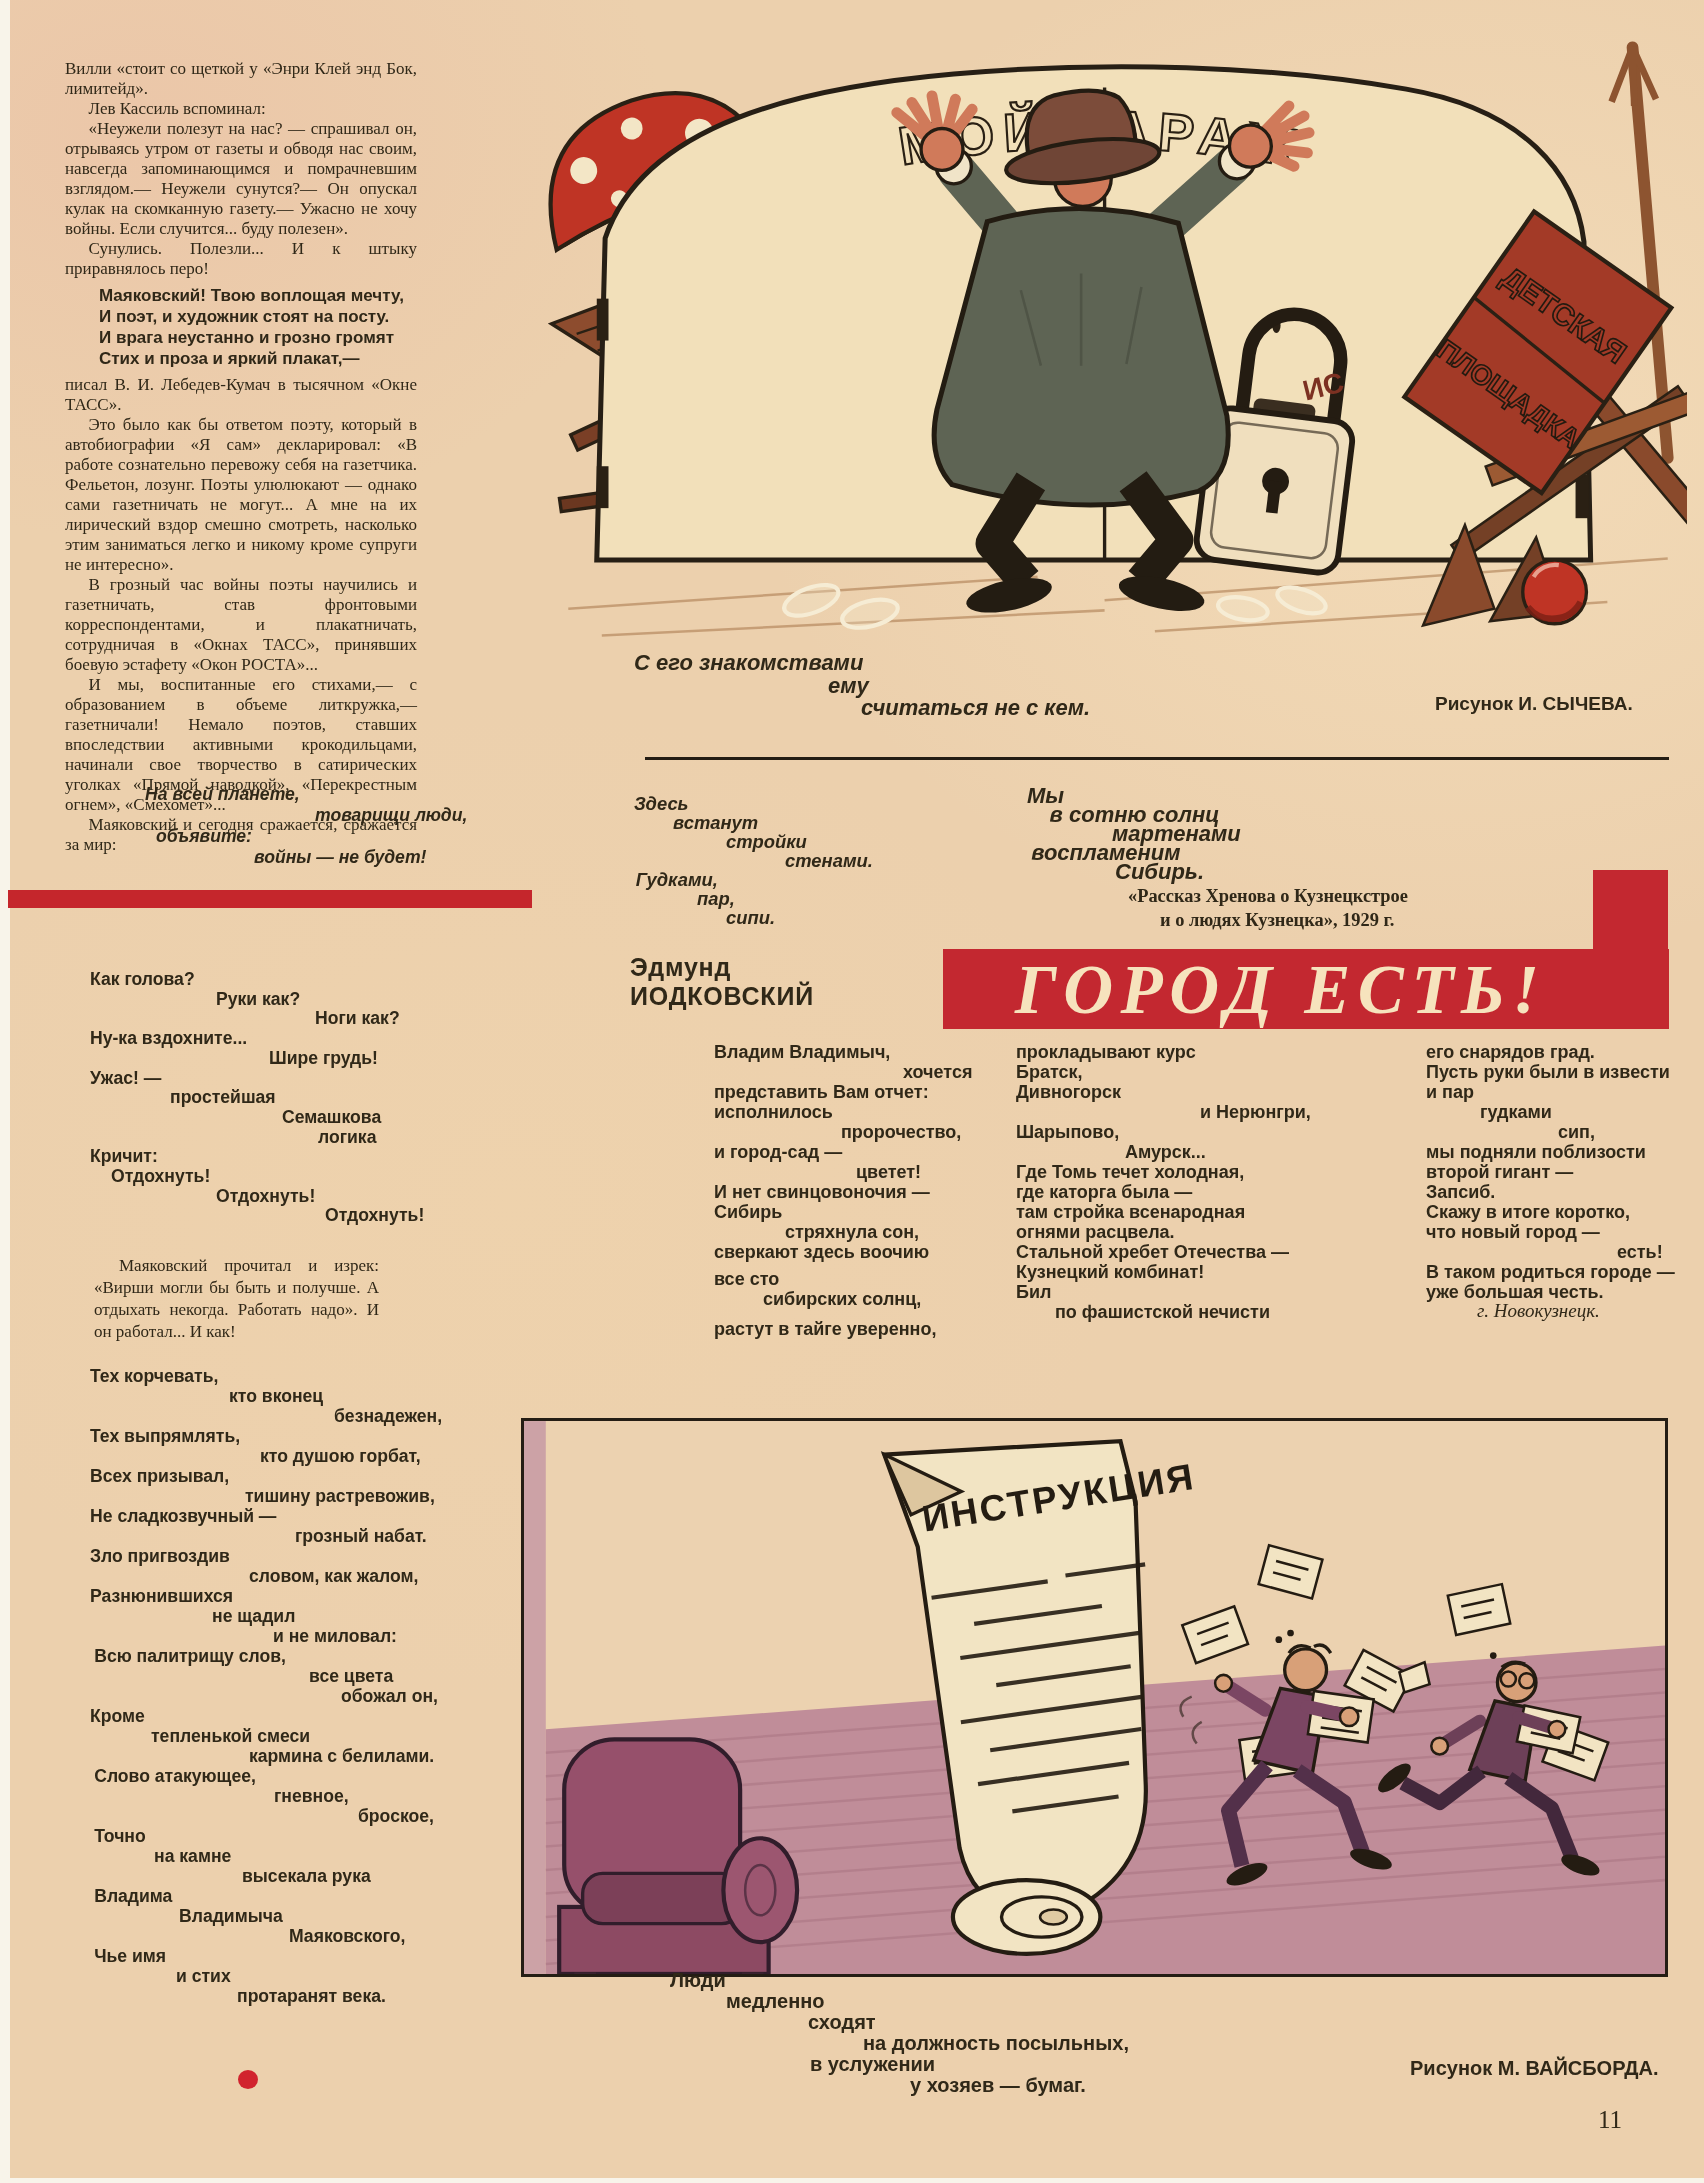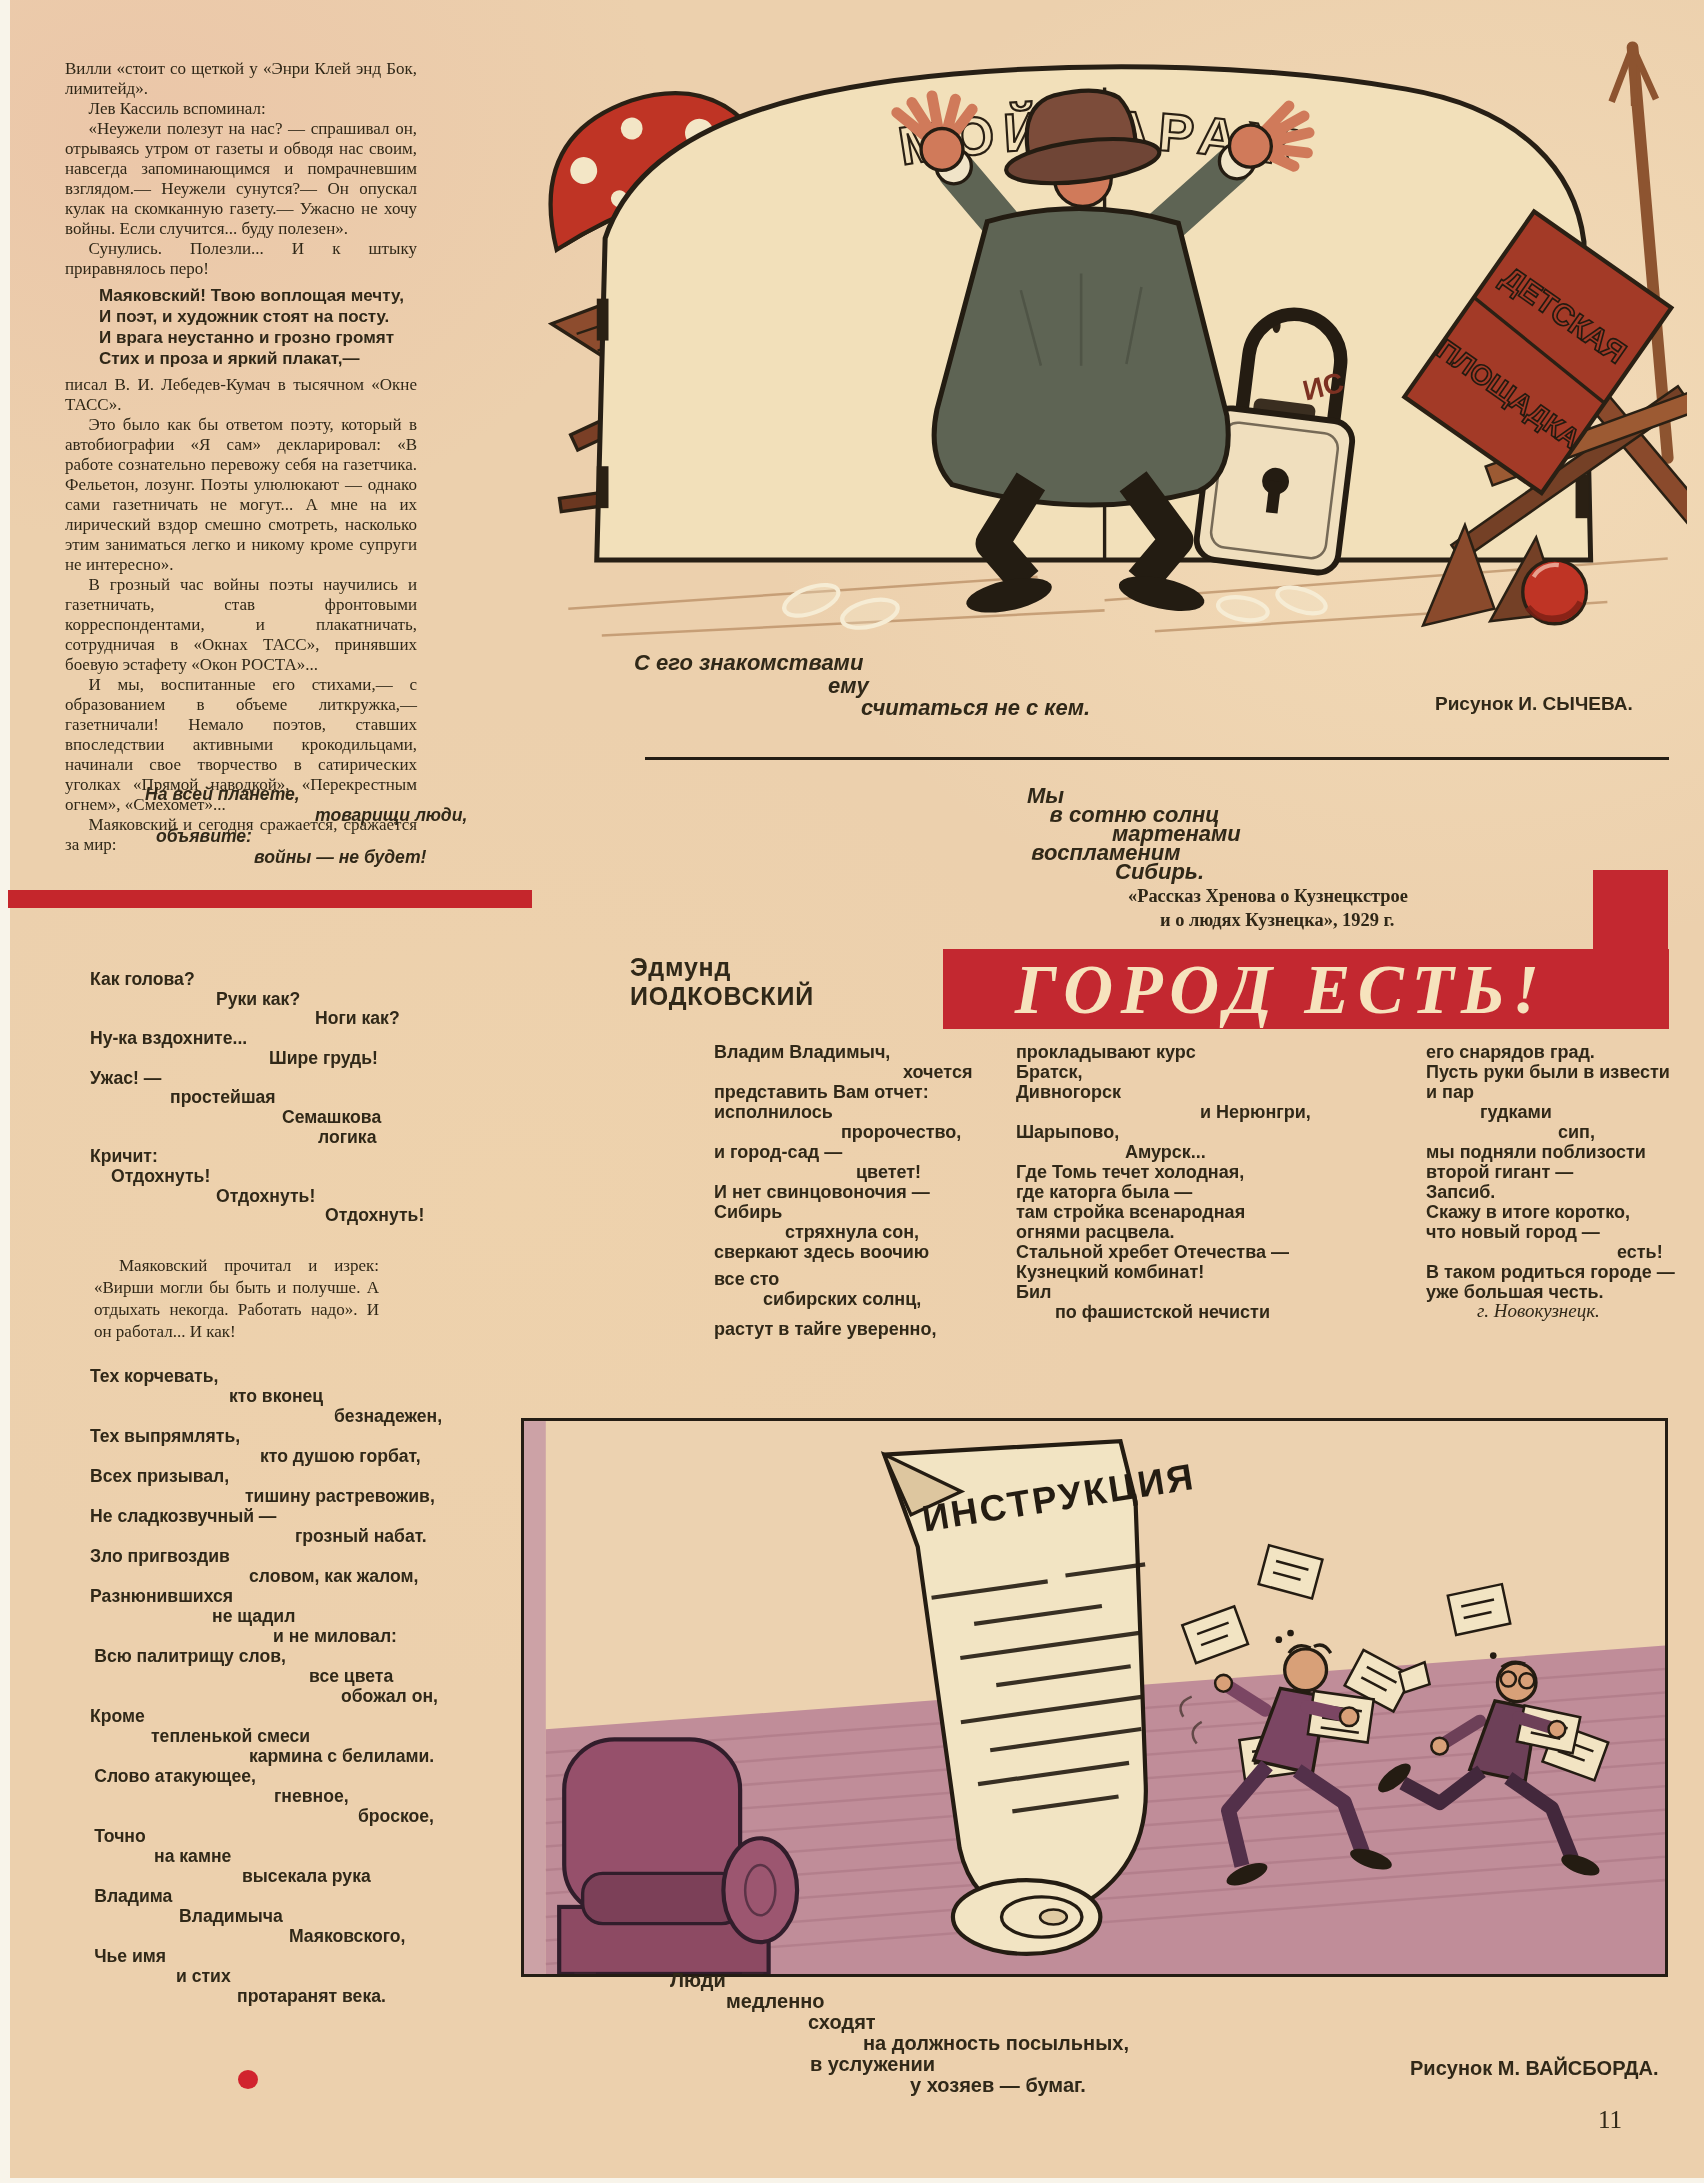--- a/index.html
+++ b/index.html
@@ -178,20 +178,29 @@
 
   <div class="abs capt1 sans b i">
     <div class="ln" style="margin-left:0">С его знакомствами</div>
     <div class="ln" style="margin-left:194px">ему</div>
     <div class="ln" style="margin-left:227px">считаться не с кем.</div>
   </div>
   <div class="abs credit1 sans b">Рисунок И. СЫЧЕВА.</div>
 
   <div class="abs divline"></div>
 
+  <div class="abs epiL sans b i">
+    <div class="ln" style="margin-left:0">Здесь</div>
+    <div class="ln" style="margin-left:39px">встанут</div>
+    <div class="ln" style="margin-left:92px">стройки</div>
+    <div class="ln" style="margin-left:151px">стенами.</div>
+    <div class="ln" style="margin-left:1.7px">Гудками,</div>
+    <div class="ln" style="margin-left:63px">пар,</div>
+    <div class="ln" style="margin-left:92px">сипи.</div>
+  </div>
   <div class="abs epiR sans b i">
     <div class="ln" style="margin-left:0">Мы</div>
     <div class="ln" style="margin-left:22.6px">в сотню солнц</div>
     <div class="ln" style="margin-left:85px">мартенами</div>
     <div class="ln" style="margin-left:4.2px">воспламеним</div>
     <div class="ln" style="margin-left:88px">Сибирь.</div>
   </div>
   <div class="abs episrc">
     <div class="ln">«Рассказ Хренова о Кузнецкстрое</div>
     <div class="ln" style="margin-left:32px">и о людях Кузнецка», 1929 г.</div>

